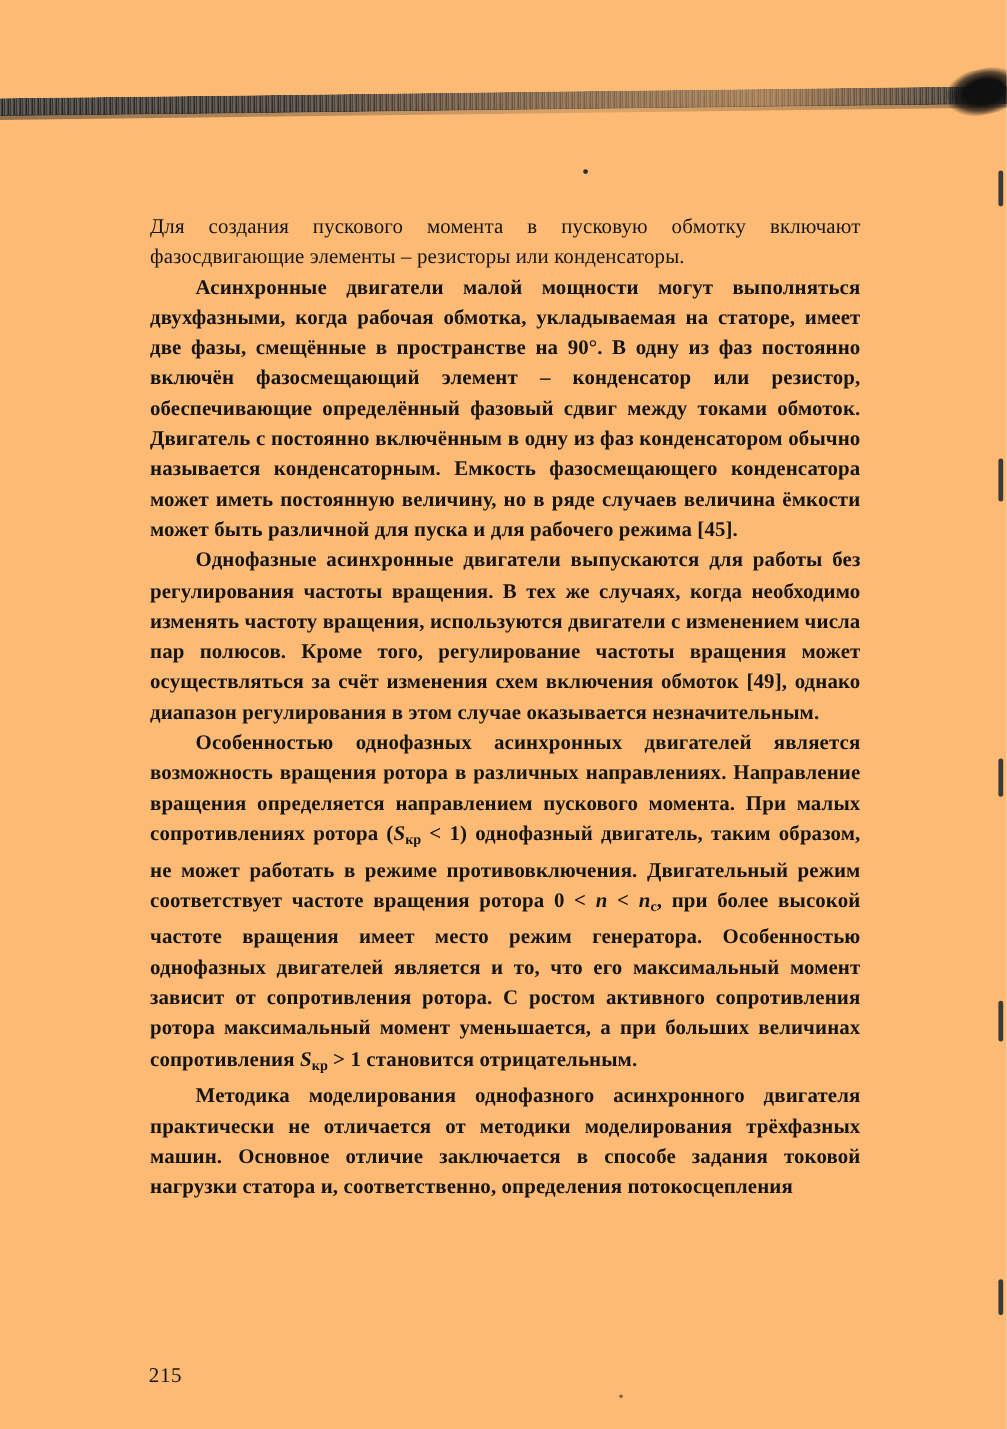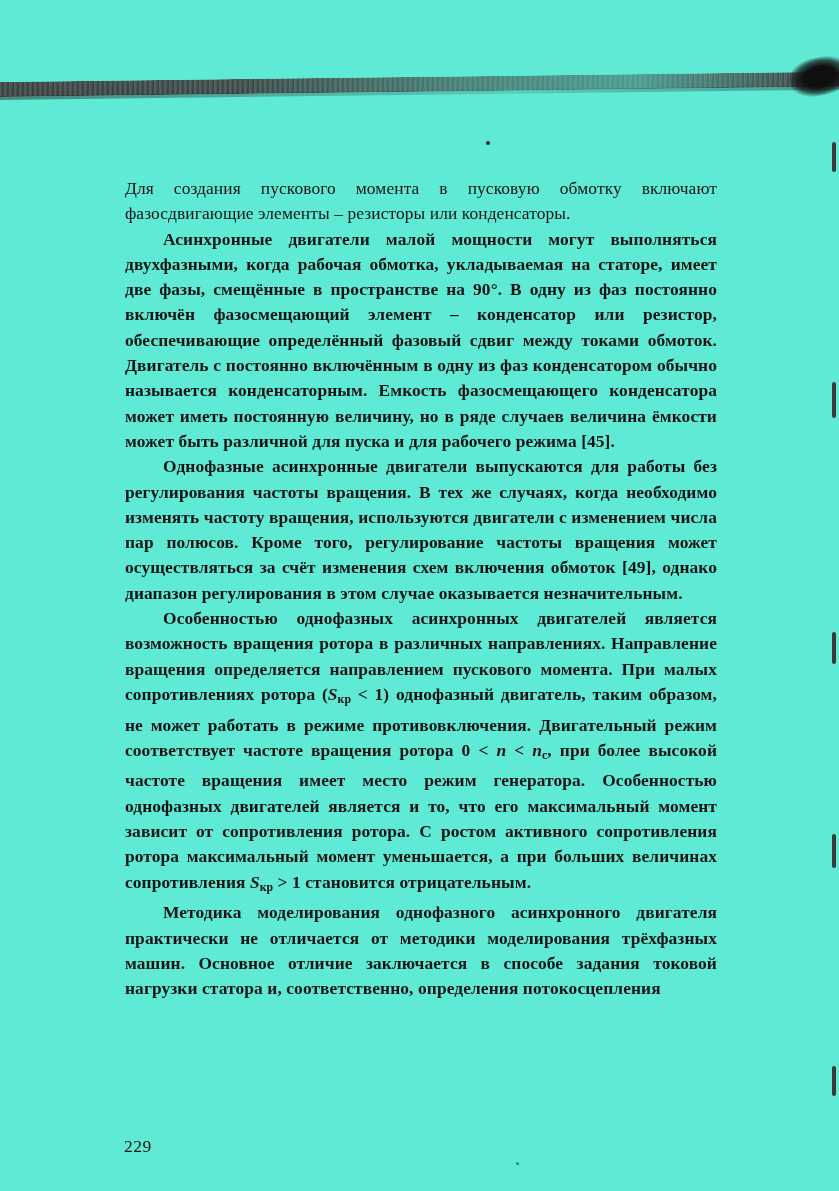--- a/index.html
+++ b/index.html
@@ -5,21 +5,21 @@
   html, body {
     margin: 0;
     padding: 0;
     background: #e9e9e7;
   }
   .page {
     position: relative;
     width: 839px;
     height: 1191px;
     margin: 0 auto;
-    background: #5eead4;
+    background: #fdba74;
     overflow: hidden;
     font-family: "Liberation Serif", "DejaVu Serif", serif;
     color: #141414;
   }
 
   
   .scan-band {
     position: absolute;
     left: -8px;
     top: 82px;
@@ -129,14 +129,14 @@
   <div class="speck s2"></div>
 
   <main class="text-block">
       <p class=""><span>Для создания пускового момента в пусковую обмотку включают фазосдвигающие элементы – резисторы или конденсаторы.</span></p>
       <p class="indent"><span>Асинхронные двигатели малой мощности могут выполняться двухфазными, когда рабочая обмотка, укладываемая на статоре, имеет две фазы, смещённые в пространстве на 90°. В одну из фаз постоянно включён фазосмещающий элемент – конденсатор или резистор, обеспечивающие определённый фазовый сдвиг между токами обмоток. Двигатель с постоянно включённым в одну из фаз конденсатором обычно называется конденсаторным. Емкость фазосмещающего конденсатора может иметь постоянную величину, но в ряде случаев величина ёмкости может быть различной для пуска и для рабочего режима [45].</span></p>
       <p class="indent"><span>Однофазные асинхронные двигатели выпускаются для работы без регулирования частоты вращения. В тех же случаях, когда необходимо изменять частоту вращения, используются двигатели с изменением числа пар полюсов. Кроме того, регулирование частоты вращения может осуществляться за счёт изменения схем включения обмоток [49], однако диапазон регулирования в этом случае оказывается незначительным.</span></p>
       <p class="indent"><span>Особенностью однофазных асинхронных двигателей является возможность вращения ротора в различных направлениях. Направление вращения определяется направлением пускового момента. При малых сопротивлениях ротора (</span><span class="italic">S</span><span class="sub">кр</span><span> &lt; 1) однофазный двигатель, таким образом, не может работать в режиме противовключения. Двигательный режим соответствует частоте вращения ротора 0 &lt; </span><span class="italic">n</span><span> &lt; </span><span class="italic">n</span><span class="sub">с</span><span>, при более высокой частоте вращения имеет место режим генератора. Особенностью однофазных двигателей является и то, что его максимальный момент зависит от сопротивления ротора. С ростом активного сопротивления ротора максимальный момент уменьшается, а при больших величинах сопротивления </span><span class="italic">S</span><span class="sub">кр</span><span> &gt; 1 становится отрицательным.</span></p>
       <p class="indent"><span>Методика моделирования однофазного асинхронного двигателя практически не отличается от методики моделирования трёхфазных машин. Основное отличие заключается в способе задания токовой нагрузки статора и, соответственно, определения потокосцепления</span></p>
     </main>
 
-  <div class="page-number">229</div>
+  <div class="page-number">215</div>
 </div>
 
 </body></html>

